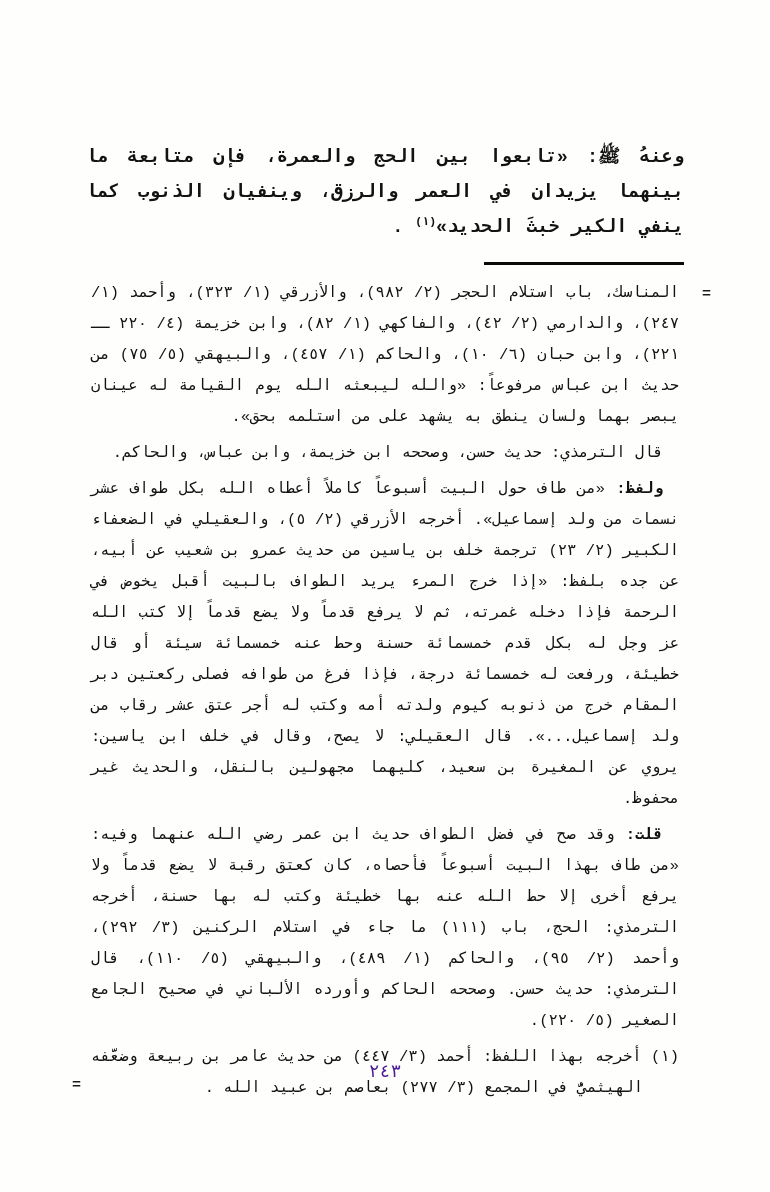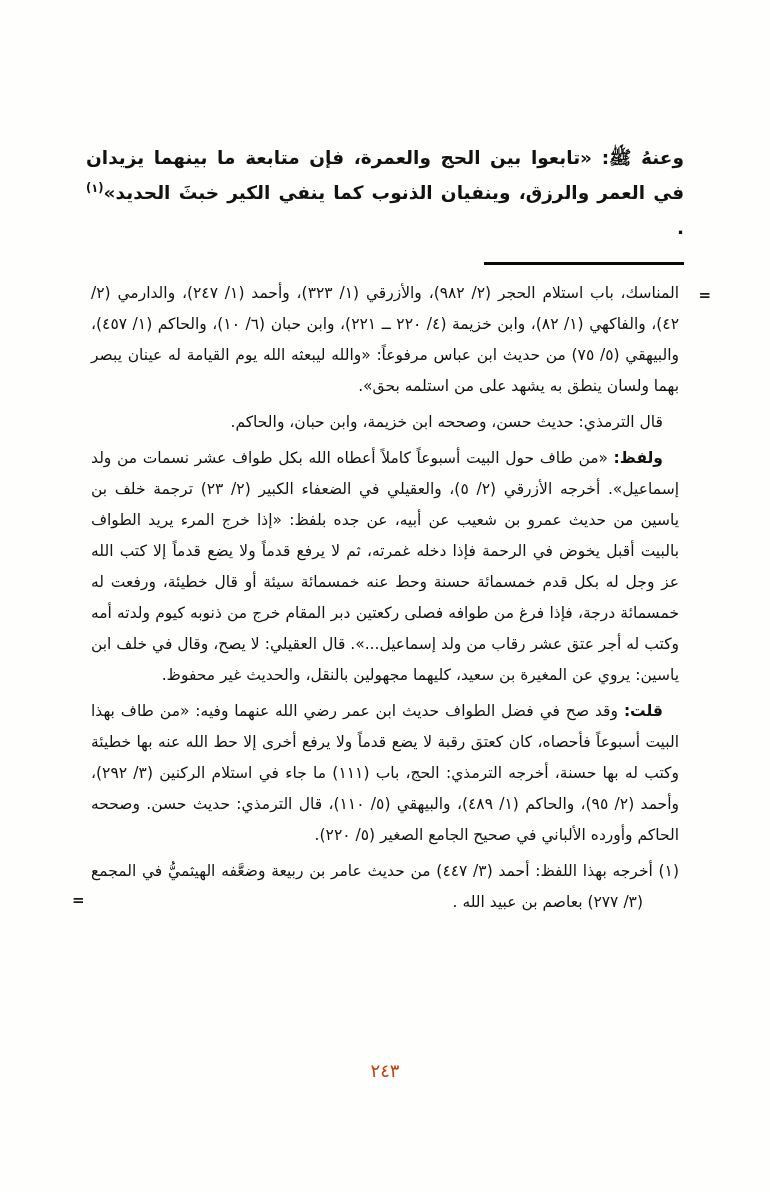--- a/index.html
+++ b/index.html
@@ -4,21 +4,21 @@
 <style>
   * { margin:0; padding:0; box-sizing:border-box; }
   html, body { width:770px; height:1192px; }
   body {
     background:#fdfdfb;
     color:#121212;
     font-family:"DejaVu Sans", sans-serif;
     position:relative;
     overflow:hidden;
   }
-  .page { position:absolute; inset:0; background:#fefefc; }
+  .page { position:absolute; inset:0; background:#fefefc;font-family:Liberation Mono, monospace; }
   .content {
     position:absolute;
     top:140px; right:86px; width:598px;
     direction:rtl;
   }
   .main-text {
     font-size:18.5px;
     font-weight:bold;
     line-height:1.9;
     text-align:justify;
@@ -53,41 +53,41 @@
     font-weight:bold;
     color:#1a1a1a;
   }
   .cont-top { top:2px; right:-27px; }
   .cont-bottom { bottom:3px; left:-14px; }
   .page-number {
     position:absolute;
     top:1060px; left:0; width:100%;
     text-align:center;
     font-size:18px;
-    color:#c2410c;
+    color:#4c1d95;
   }
 </style>
 </head>
 <body>
 
 <div class="page">
 
   <div class="content">
 
     <p class="main-text"><span>وعنهُ ﷺ: «تابعوا بين الحج والعمرة، فإن متابعة ما بينهما يزيدان في العمر والرزق، وينفيان الذنوب كما ينفي الكير خبثَ الحديد»</span><sup>(١)</sup><span> .</span></p>
 
     <hr class="separator">
 
     <div class="footnotes">
 
       <span class="cont cont-top">=</span>
 
       <p><span class="lead"></span><span>المناسك، باب استلام الحجر (٢/ ٩٨٢)، والأزرقي (١/ ٣٢٣)، وأحمد (١/ ٢٤٧)، والدارمي (٢/ ٤٢)، والفاكهي (١/ ٨٢)، وابن خزيمة (٤/ ٢٢٠ ــ ٢٢١)، وابن حبان (٦/ ١٠)، والحاكم (١/ ٤٥٧)، والبيهقي (٥/ ٧٥) من حديث ابن عباس مرفوعاً: «والله ليبعثه الله يوم القيامة له عينان يبصر بهما ولسان ينطق به يشهد على من استلمه بحق».</span></p>
 
-      <p class="indent"><span class="lead"></span><span>قال الترمذي: حديث حسن، وصححه ابن خزيمة، وابن حبان، والحاكم.</span></p>
+      <p class="indent"><span class="lead"></span><span>قال الترمذي: حديث حسن، وصححه ابن خزيمة، وابن عباس، والحاكم.</span></p>
 
       <p class="indent"><span class="lead">ولفظ:</span><span> «من طاف حول البيت أسبوعاً كاملاً أعطاه الله بكل طواف عشر نسمات من ولد إسماعيل». أخرجه الأزرقي (٢/ ٥)، والعقيلي في الضعفاء الكبير (٢/ ٢٣) ترجمة خلف بن ياسين من حديث عمرو بن شعيب عن أبيه، عن جده بلفظ: «إذا خرج المرء يريد الطواف بالبيت أقبل يخوض في الرحمة فإذا دخله غمرته، ثم لا يرفع قدماً ولا يضع قدماً إلا كتب الله عز وجل له بكل قدم خمسمائة حسنة وحط عنه خمسمائة سيئة أو قال خطيئة، ورفعت له خمسمائة درجة، فإذا فرغ من طوافه فصلى ركعتين دبر المقام خرج من ذنوبه كيوم ولدته أمه وكتب له أجر عتق عشر رقاب من ولد إسماعيل...». قال العقيلي: لا يصح، وقال في خلف ابن ياسين: يروي عن المغيرة بن سعيد، كليهما مجهولين بالنقل، والحديث غير محفوظ.</span></p>
 
       <p class="indent"><span class="lead">قلت:</span><span> وقد صح في فضل الطواف حديث ابن عمر رضي الله عنهما وفيه: «من طاف بهذا البيت أسبوعاً فأحصاه، كان كعتق رقبة لا يضع قدماً ولا يرفع أخرى إلا حط الله عنه بها خطيئة وكتب له بها حسنة، أخرجه الترمذي: الحج، باب (١١١) ما جاء في استلام الركنين (٣/ ٢٩٢)، وأحمد (٢/ ٩٥)، والحاكم (١/ ٤٨٩)، والبيهقي (٥/ ١١٠)، قال الترمذي: حديث حسن. وصححه الحاكم وأورده الألباني في صحيح الجامع الصغير (٥/ ٢٢٠).</span></p>
 
       <p class="fn-item"><span>(١)</span><span> أخرجه بهذا اللفظ: أحمد (٣/ ٤٤٧) من حديث عامر بن ربيعة وضعَّفه الهيثميُّ في المجمع (٣/ ٢٧٧) بعاصم بن عبيد الله .</span></p>
 
       <span class="cont cont-bottom">=</span>
 
     </div>

